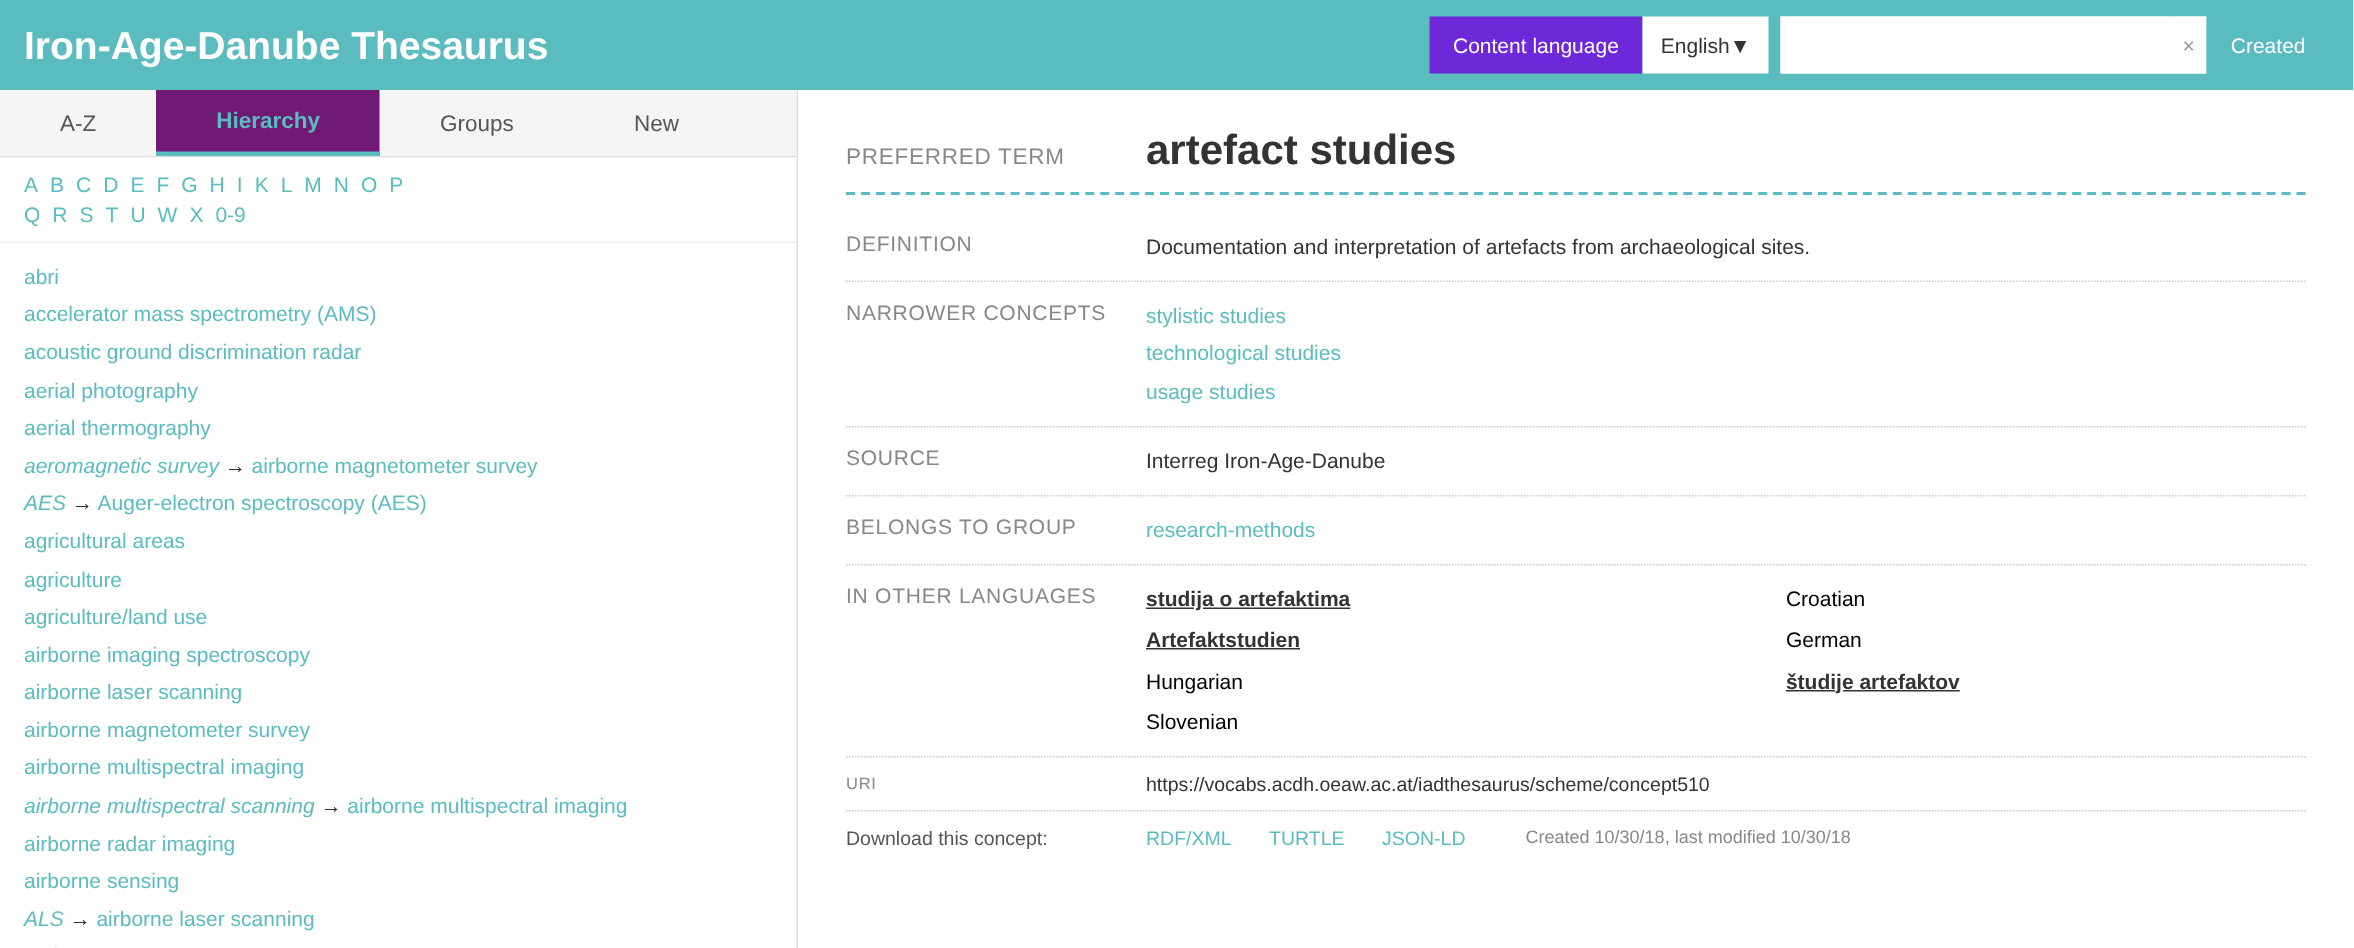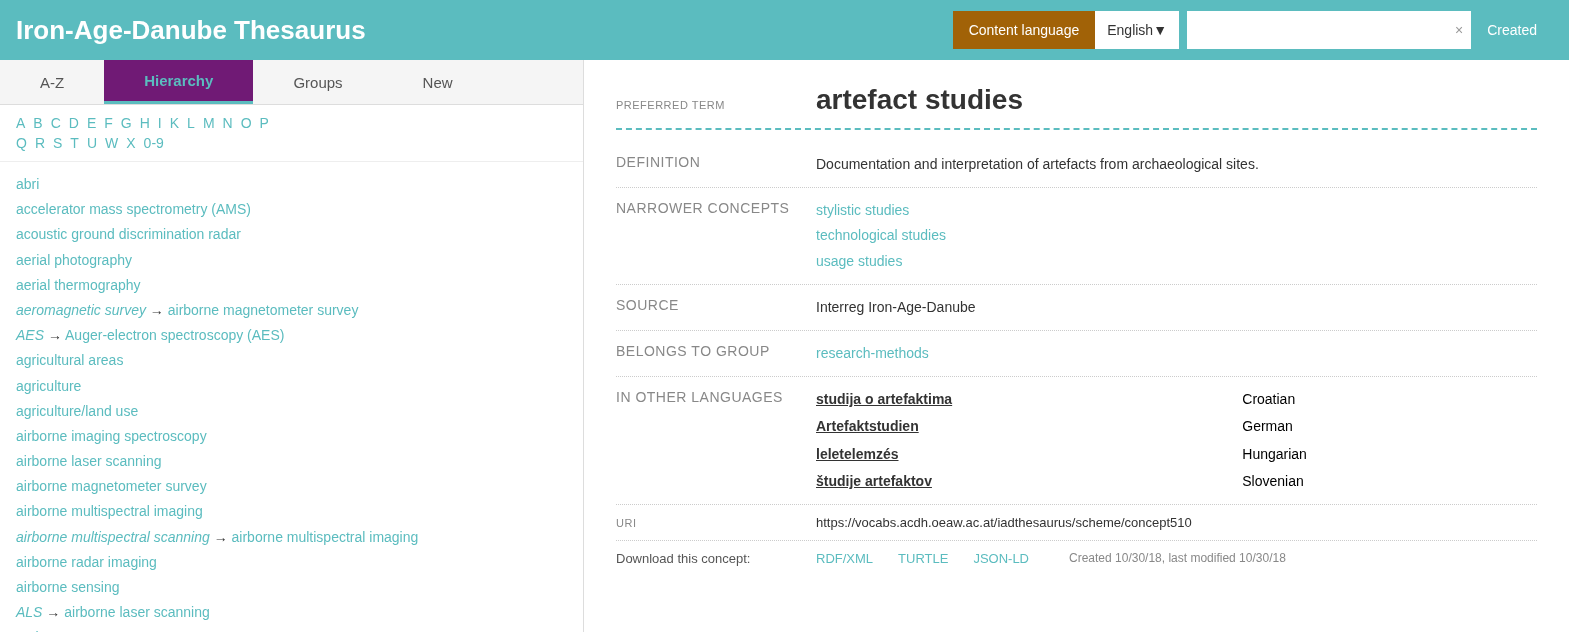--- a/index.html
+++ b/index.html
@@ -18,21 +18,21 @@
       font-size: 26px;
       font-weight: bold;
       flex: 1;
     }
     .header-right {
       display: flex;
       align-items: center;
       gap: 0;
     }
     .content-language-btn {
-      background: #a16207;
+      background: #6d28d9;
       color: #fff;
       border: none;
       padding: 8px 16px;
       font-size: 14px;
       cursor: pointer;
       height: 38px;
     }
     .language-select-btn {
       background: #fff;
       color: #333;
@@ -77,21 +77,21 @@
     }
 
     
     .main {
       display: flex;
       height: calc(632px - 60px);
     }
 
     
     .left-panel {
-      width: 584px;
+      width: 532px;
       border-right: 1px solid #ddd;
       display: flex;
       flex-direction: column;
       overflow: hidden;
     }
 
     
     .nav-tabs {
       display: flex;
       border-bottom: 1px solid #ddd;
@@ -151,21 +151,21 @@
       padding: 24px 32px;
       overflow-y: auto;
     }
 
     .preferred-term-section {
       display: flex;
       align-items: baseline;
       margin-bottom: 12px;
     }
     .section-label {
-      font-size: 11px;
+      font-size: 15px;
       color: #888;
       text-transform: uppercase;
       letter-spacing: 0.5px;
       width: 200px;
       min-width: 200px;
     }
     .preferred-term-value {
       font-size: 28px;
       font-weight: bold;
       color: #333;
@@ -399,21 +399,20 @@
     </div>
 
     <div class="detail-row">
       <span class="detail-label">IN OTHER LANGUAGES</span>
       <div class="detail-value">
         <div class="languages-grid">
           <span class="lang-term">studija o artefaktima</span>
           <span class="lang-name">Croatian</span>
           <span class="lang-term">Artefaktstudien</span>
           <span class="lang-name">German</span>
-          <span class="lang-term">leletelemzés</span>
           <span class="lang-name">Hungarian</span>
           <span class="lang-term">študije artefaktov</span>
           <span class="lang-name">Slovenian</span>
         </div>
       </div>
     </div>
 
     <div class="uri-row">
       <span class="detail-label uri-label">URI</span>
       <span class="uri-value">https://vocabs.acdh.oeaw.ac.at/iadthesaurus/scheme/concept510</span>

